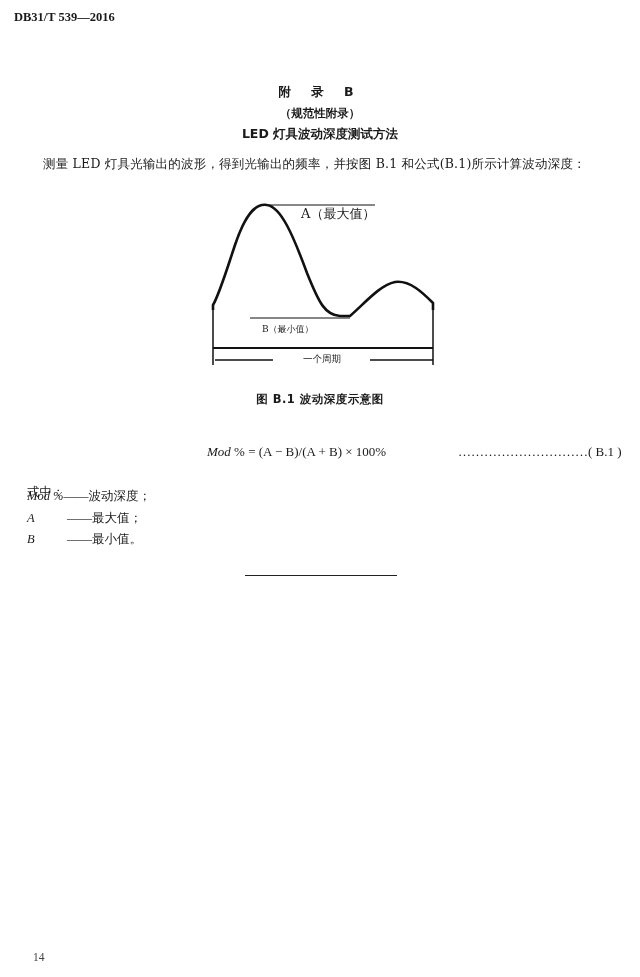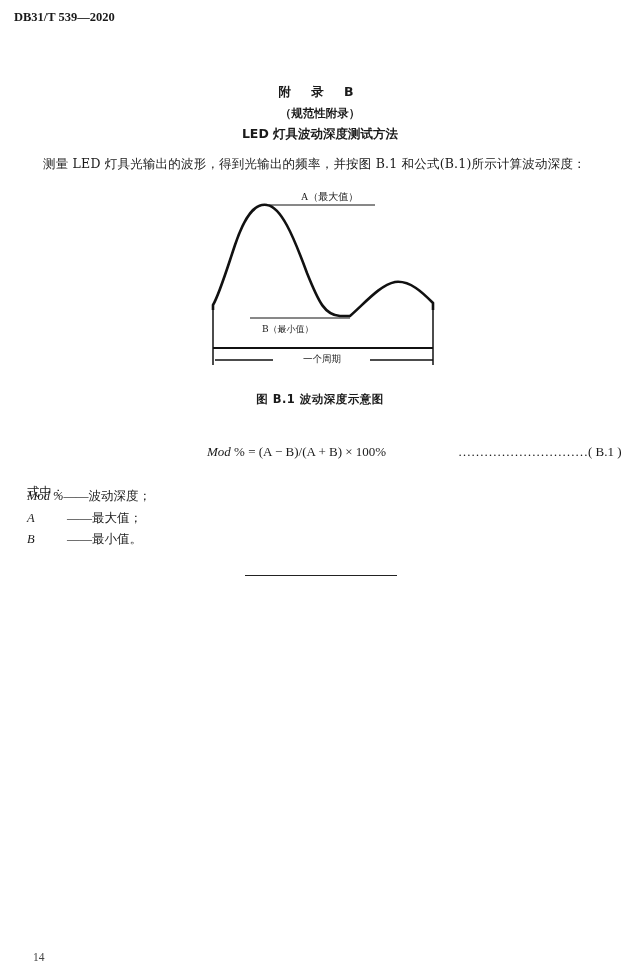--- a/index.html
+++ b/index.html
@@ -19,21 +19,21 @@
   .formula i { font-style: italic; font-family: Liberation Serif, serif; }
   .eqno { left: 458px; top: 444px; font-size: 13px; white-space: nowrap; font-family: "Liberation Serif", serif; }
   .where { left: 27px; font-size: 12.5px; white-space: nowrap; font-family: "Liberation Serif", serif; }
   .sym { display: inline-block; width: 40px; font-style: italic; }
   .rule { left: 245px; top: 575px; width: 152px; height: 0; border-top: 1.5px solid #222; }
   .pageno { left: 33px; top: 951px; font-size: 11.5px; color: #444; font-family: "Liberation Serif", serif; }
 </style>
 </head>
 <body>
 
-<div class="abs header-code"><b>DB31/T 539—2020</b></div>
+<div class="abs header-code"><b>DB31/T 539—2016</b></div>
 
 <div class="abs center t1">附 录 B</div>
 <div class="abs center t2">（规范性附录）</div>
 <div class="abs center t3">LED 灯具波动深度测试方法</div>
 
 <div class="abs para">测量 LED 灯具光输出的波形，得到光输出的频率，并按图 B.1 和公式(B.1)所示计算波动深度：</div>
 
 <div class="abs figure">
   <svg width="240" height="190" viewBox="0 0 240 190">
 
@@ -43,21 +43,21 @@
     <line x1="228" y1="118" x2="228" y2="180" stroke="#111" stroke-width="1.5"></line>
 
     <line x1="64" y1="20" x2="170" y2="20" stroke="#111" stroke-width="1"></line>
 
     <line x1="45" y1="133" x2="145" y2="133" stroke="#111" stroke-width="1"></line>
 
     <line x1="8" y1="163" x2="228" y2="163" stroke="#111" stroke-width="2.2"></line>
     <line x1="10" y1="175" x2="68" y2="175" stroke="#111" stroke-width="1.4"></line>
     <line x1="165" y1="175" x2="228" y2="175" stroke="#111" stroke-width="1.4"></line>
   </svg>
-  <div class="abs" style="left:96px;top:5px;font-size:10px;font-family:Liberation Serif, serif;">A（最大值）</div>
+  <div class="abs" style="left:96px;top:20px;font-size:13px;">A（最大值）</div>
   <div class="abs" style="left:57px;top:118px;font-size:9px;margin-top:20px;">B（最小值）</div>
   <div class="abs" style="left:98px;top:168px;font-size:9.5px;">一个周期</div>
 </div>
 
 <div class="abs center fig-caption">图 B.1  波动深度示意图</div>
 
 <div class="abs formula"><i>Mod</i><span> % = (A − B)/(A + B) × 100%</span></div>
 <div class="abs eqno"><span>…………………………</span><span>( B.1 )</span></div>
 
 <div class="abs where" style="top:484px;">式中：</div>

